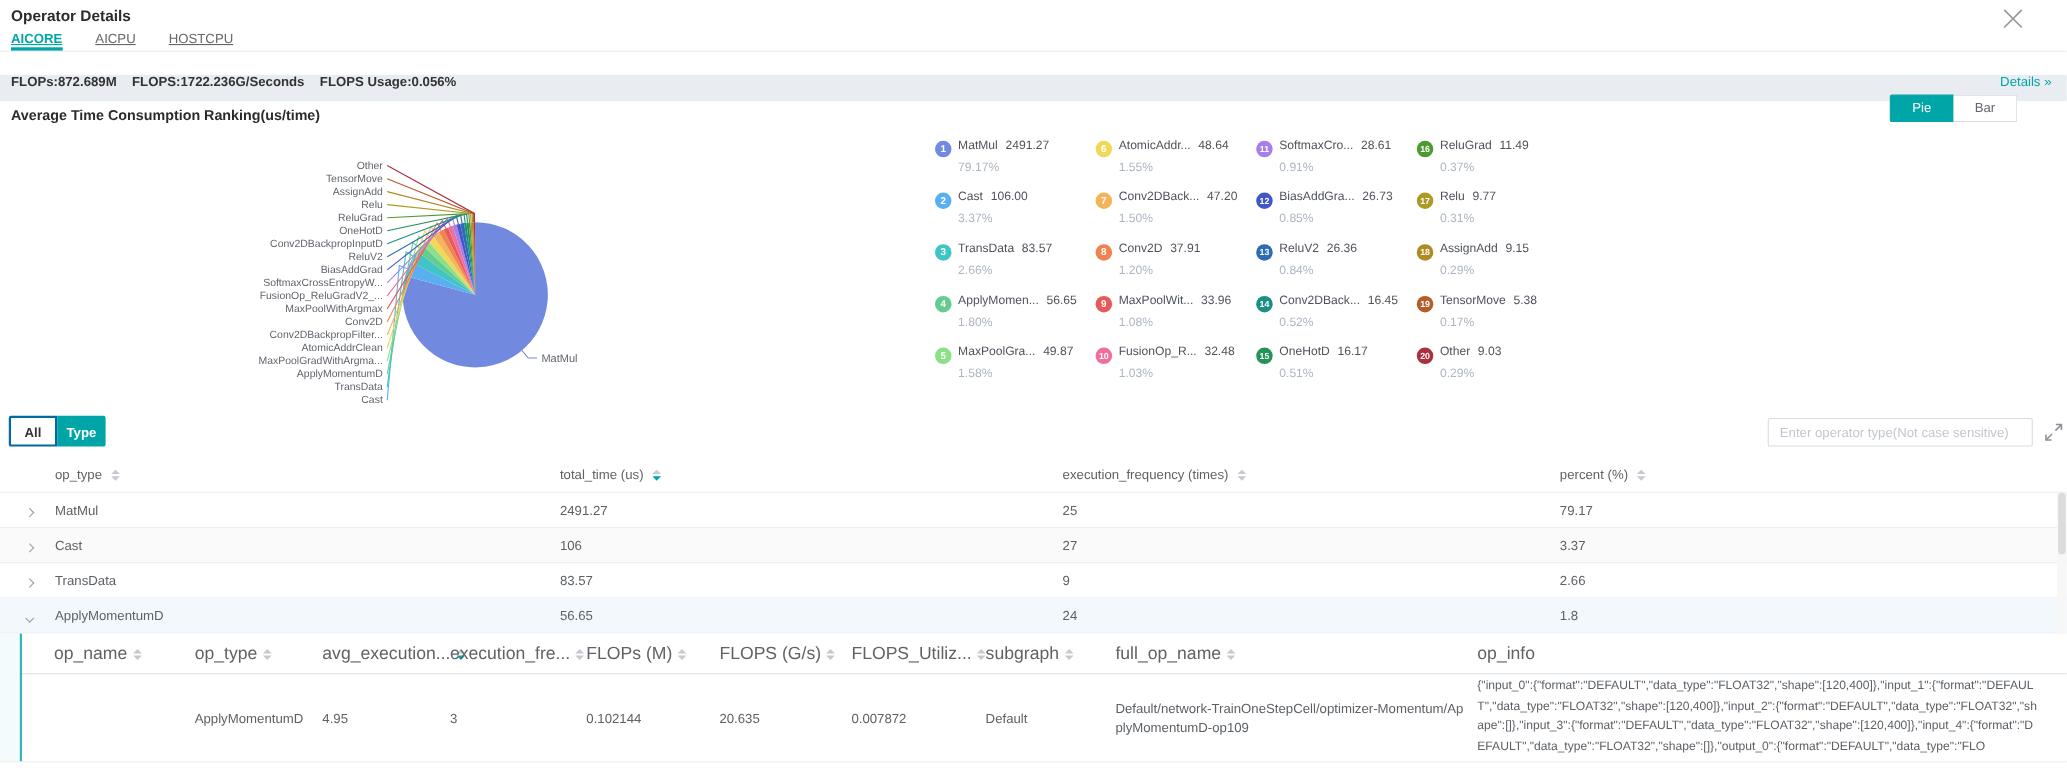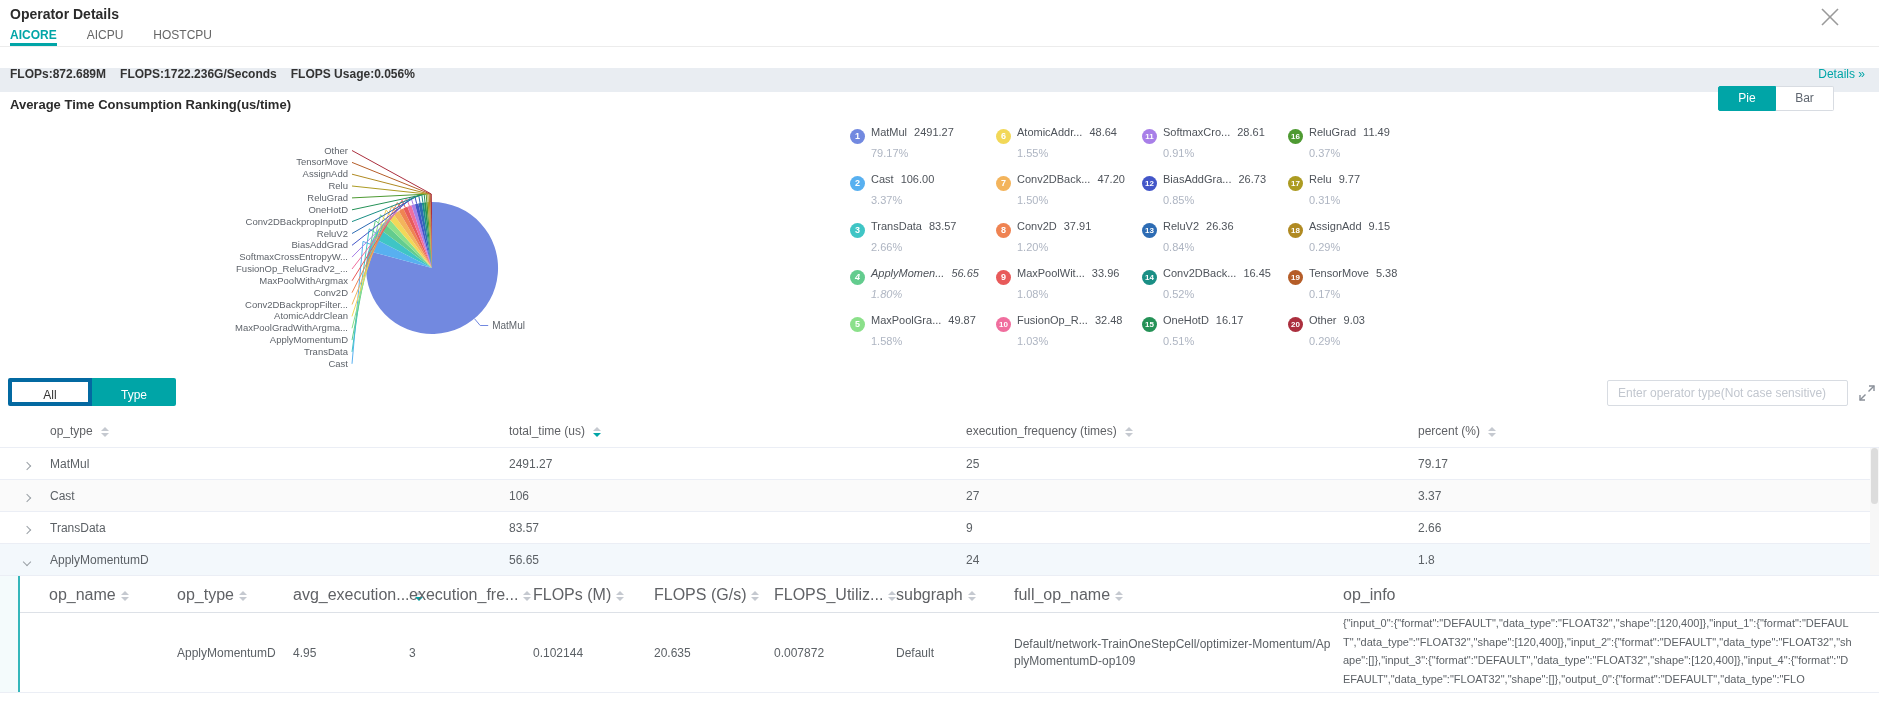--- a/index.html
+++ b/index.html
@@ -5,21 +5,21 @@
   * { margin:0; padding:0; box-sizing:border-box; }
   body { background:#fff; font-family:"Liberation Sans", sans-serif; }
   .app { position:relative; width:1879px; height:707px; background:#fff; overflow:hidden; }
 
   
   .title { position:absolute; left:10px; top:6px; font-size:14px; font-weight:bold; color:#2b2b2b;text-align:right; }
   .close { position:absolute; left:1818px; top:5px; width:24px; height:24px; cursor:pointer; }
 
   
   .tabs { position:absolute; top:28px; left:0; right:0; height:19px; border-bottom:1px solid #ececec; display:flex; gap:30px; padding-left:10px; }
-  .tab { font-size:12px; color:#666; padding-bottom:3px; cursor:pointer; }
+  .tab { font-size:12px; color:#666; padding-bottom:3px; cursor:pointer;text-decoration:underline; }
   .tab.active { color:#00a5a7; font-weight:bold; border-bottom:3px solid #00a5a7; }
 
   
   .flopsbar { position:absolute; top:68px; left:0; right:0; height:24px; background:#e9edf2; display:flex; align-items:center; gap:14px; padding:0 14px 12px 10px; font-size:12px; font-weight:bold; color:#333; }
   .details { margin-left:auto; color:#00a5a7; font-weight:normal; cursor:pointer; }
 
   .sect-title { position:absolute; left:10px; top:97px; font-size:13px; font-weight:bold; color:#2b2b2b; }
 
   .toggle { position:absolute; top:86px; right:45px; display:flex; }
   .tbtn { width:58px; height:25px; line-height:23px; text-align:center; font-size:12px; border:1px solid #d8dce2; color:#5f6670; background:#fff; cursor:pointer; }
@@ -30,21 +30,21 @@
   
   #pie-svg { position:absolute; left:0; top:110px; }
   .plabel { font-size:9.5px; fill:#5f646b; }
   #legend .litem { position:absolute; font-size:11px; color:#4e535a; white-space:nowrap; cursor:pointer; }
   .lnum { display:inline-block; width:15px; height:15px; border-radius:50%; color:#fff; text-align:center; line-height:15px; font-weight:bold; margin-right:6px; vertical-align:-3px; }
   .lval { margin-left:7px; }
   .lpct { color:#aeb5c2; padding-left:21px; margin-top:3px; }
 
   
   .filter-group { position:absolute; left:8px; top:378px; display:flex; }
-  .fbtn { width:84px; height:28px; line-height:26px; text-align:center; font-size:12px; border:4px solid #0369a1; background:#fff; color:#333; cursor:pointer; }
+  .fbtn { width:44px; height:28px; line-height:26px; text-align:center; font-size:12px; border:2px solid #0369a1; background:#fff; color:#333; cursor:pointer;font-weight:bold; }
   .fbtn.first { border-radius:2px 0 0 2px; }
   .fbtn.active { background:#00a5a7; border-color:#00a5a7; color:#fff; border-radius:0 2px 2px 0; }
   .search { position:absolute; left:1607px; top:380px; width:241px; height:26px; border:1px solid #d8dce2; border-radius:2px; padding:0 10px; font-size:12px; color:#333; font-family:"Liberation Sans",sans-serif; }
   .search::placeholder { color:#c2c7cf; }
   .fsicon { position:absolute; left:1858px; top:384px; width:18px; height:18px; cursor:pointer; }
 
   
   .thead { position:absolute; top:415px; left:0; right:0; height:33px; border-bottom:1px solid #ebeef5; font-size:12px; color:#606266; }
   .th { position:absolute; top:50%; transform:translateY(-50%); white-space:nowrap; cursor:pointer; }
   .sort { display:inline-flex; flex-direction:column; margin-left:5px; vertical-align:middle; }
@@ -172,21 +172,21 @@
       <text x="348" y="67.2" text-anchor="end" class="plabel">AssignAdd</text>
       <polyline points="352,52.4 430.3,84.0 430.4,92.0" fill="none" stroke="#b55d28" stroke-width="1"></polyline>
       <text x="348" y="55.4" text-anchor="end" class="plabel">TensorMove</text>
       <polyline points="352,40.5 431.3,84.0 431.4,92.0" fill="none" stroke="#ab2f3e" stroke-width="1"></polyline>
       <text x="348" y="43.5" text-anchor="end" class="plabel">Other</text>
     </svg>
   <div id="legend">
       <div class="litem" style="left: 850px; top: 126px;"><span class="lnum" style="background: rgb(114, 137, 224); font-size: 9px;">1</span><span>MatMul</span><span class="lval">2491.27</span><div class="lpct">79.17%</div></div>
       <div class="litem" style="left: 850px; top: 173px;"><span class="lnum" style="background: rgb(88, 176, 240); font-size: 9px;">2</span><span>Cast</span><span class="lval">106.00</span><div class="lpct">3.37%</div></div>
       <div class="litem" style="left: 850px; top: 220px;"><span class="lnum" style="background: rgb(63, 197, 197); font-size: 9px;">3</span><span>TransData</span><span class="lval">83.57</span><div class="lpct">2.66%</div></div>
-      <div class="litem" style="left: 850px; top: 267px; font-style: italic;"><span class="lnum" style="background: rgb(99, 204, 142); font-size: 9px;">4</span><span>ApplyMomen...</span><span class="lval">56.65</span><div class="lpct">1.80%</div></div>
+      <div class="litem" style="left: 850px; top: 267px;"><span class="lnum" style="background: rgb(99, 204, 142); font-size: 9px;">4</span><span>ApplyMomen...</span><span class="lval">56.65</span><div class="lpct">1.80%</div></div>
       <div class="litem" style="left: 850px; top: 314px;"><span class="lnum" style="background: rgb(139, 224, 138); font-size: 9px;">5</span><span>MaxPoolGra...</span><span class="lval">49.87</span><div class="lpct">1.58%</div></div>
       <div class="litem" style="left: 996px; top: 126px;"><span class="lnum" style="background: rgb(242, 216, 88); font-size: 9px;">6</span><span>AtomicAddr...</span><span class="lval">48.64</span><div class="lpct">1.55%</div></div>
       <div class="litem" style="left: 996px; top: 173px;"><span class="lnum" style="background: rgb(243, 180, 92); font-size: 9px;">7</span><span>Conv2DBack...</span><span class="lval">47.20</span><div class="lpct">1.50%</div></div>
       <div class="litem" style="left: 996px; top: 220px;"><span class="lnum" style="background: rgb(239, 131, 82); font-size: 9px;">8</span><span>Conv2D</span><span class="lval">37.91</span><div class="lpct">1.20%</div></div>
       <div class="litem" style="left: 996px; top: 267px;"><span class="lnum" style="background: rgb(232, 90, 90); font-size: 9px;">9</span><span>MaxPoolWit...</span><span class="lval">33.96</span><div class="lpct">1.08%</div></div>
       <div class="litem" style="left: 996px; top: 314px;"><span class="lnum" style="background: rgb(240, 110, 158); font-size: 8px;">10</span><span>FusionOp_R...</span><span class="lval">32.48</span><div class="lpct">1.03%</div></div>
       <div class="litem" style="left: 1142px; top: 126px;"><span class="lnum" style="background: rgb(168, 127, 232); font-size: 8px;">11</span><span>SoftmaxCro...</span><span class="lval">28.61</span><div class="lpct">0.91%</div></div>
       <div class="litem" style="left: 1142px; top: 173px;"><span class="lnum" style="background: rgb(67, 86, 200); font-size: 8px;">12</span><span>BiasAddGra...</span><span class="lval">26.73</span><div class="lpct">0.85%</div></div>
       <div class="litem" style="left: 1142px; top: 220px;"><span class="lnum" style="background: rgb(45, 108, 180); font-size: 8px;">13</span><span>ReluV2</span><span class="lval">26.36</span><div class="lpct">0.84%</div></div>
       <div class="litem" style="left: 1142px; top: 267px;"><span class="lnum" style="background: rgb(26, 143, 133); font-size: 8px;">14</span><span>Conv2DBack...</span><span class="lval">16.45</span><div class="lpct">0.52%</div></div>

